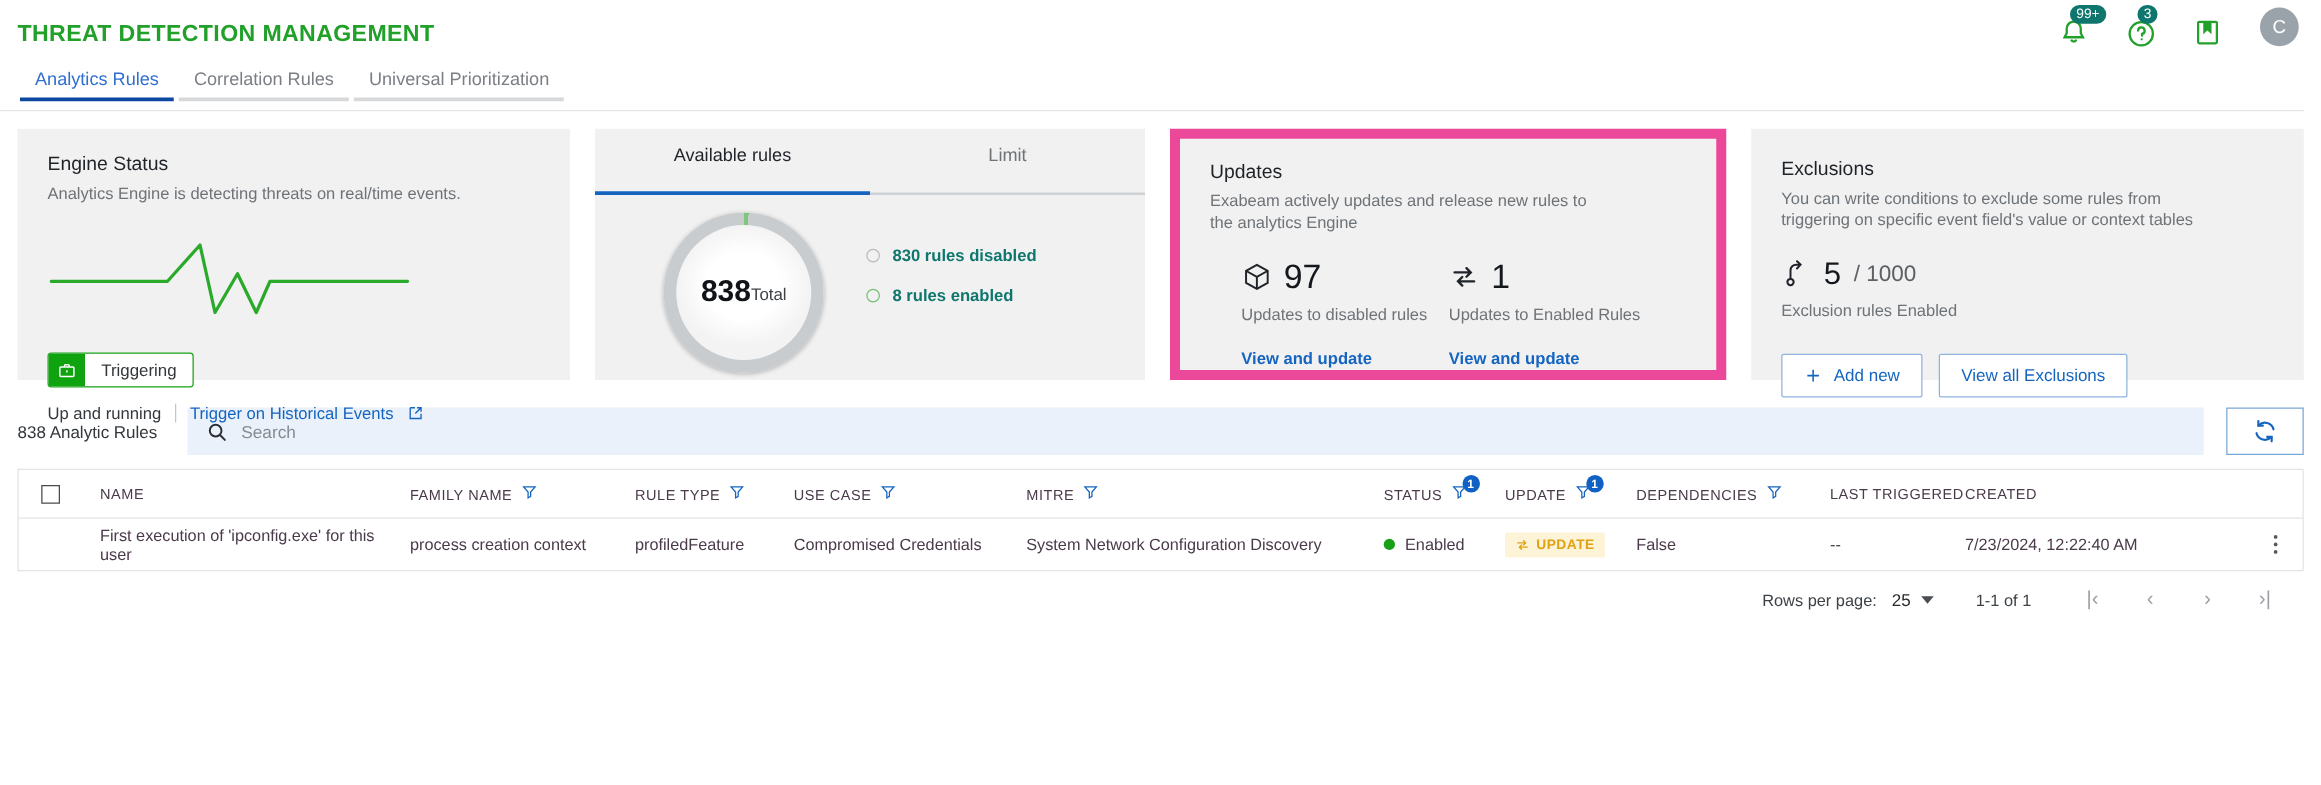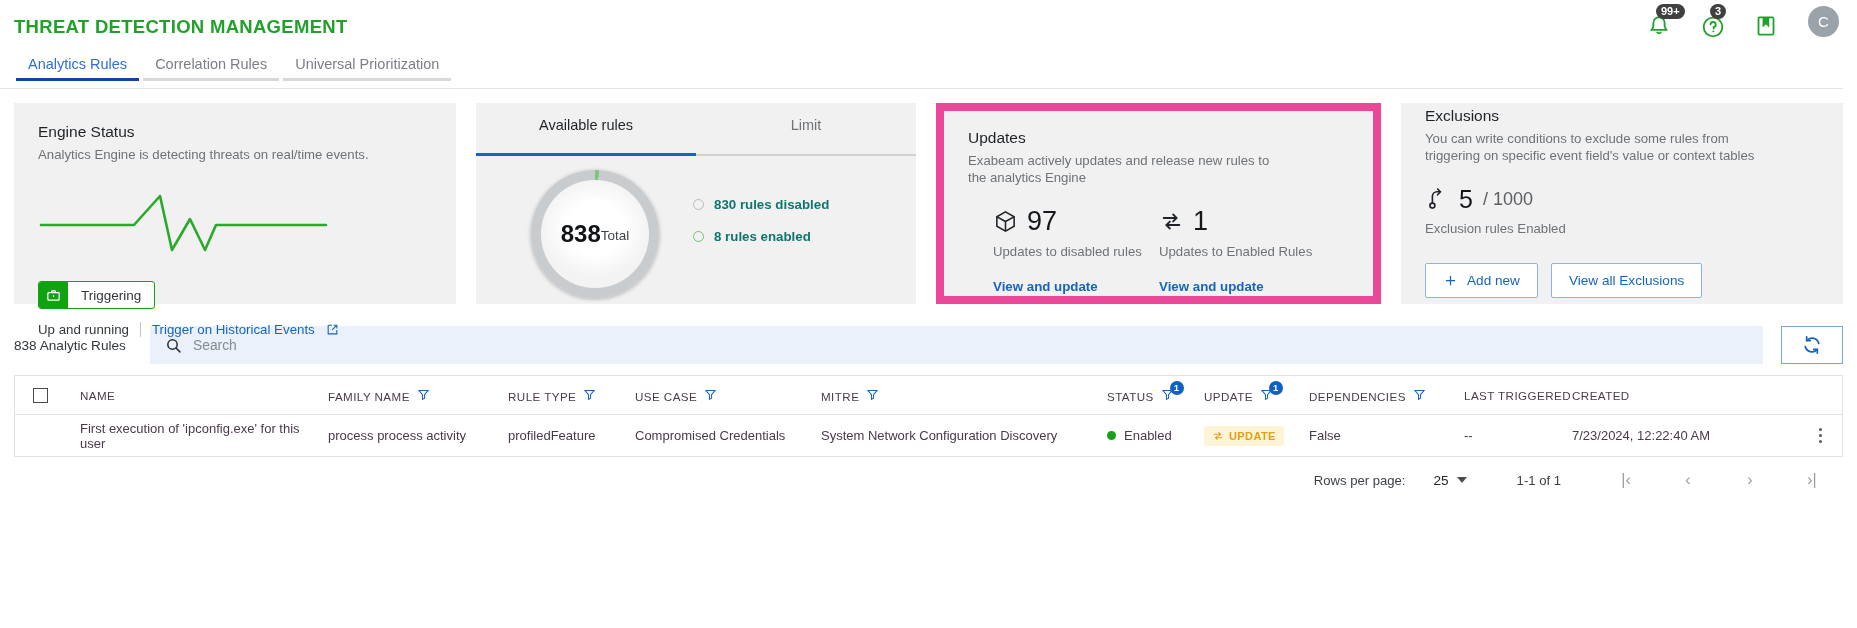--- a/index.html
+++ b/index.html
@@ -24,23 +24,23 @@
   }
   .topbar-icons {
     position: absolute;
     top: 6px; right: 18px;
     display: flex; align-items: center; gap: 26px;
   }
   .ticon { position: relative; width: 28px; height: 30px; cursor: pointer; }
   .badge {
     position: absolute;
     top: -3px; left: 10px;
-    background: #404040;
+    background: #0f766e;
     color: #fff;
-    font-size: 11px; font-weight: 700;
+    font-size: 11px; font-weight: 400;
     border-radius: 9px;
     padding: 1px 5px 2px;
     line-height: 12px;
     z-index: 3;
     min-width: 16px; text-align: center;
   }
   .avatar {
     width: 31px; height: 31px; border-radius: 50%;
     background: #9aa2aa; color: #fff;
     display: flex; align-items: center; justify-content: center;
@@ -83,21 +83,21 @@
     padding: 13px 14px 0;
   }
   .card {
     background: #f1f1f1;
     height: 201px;
     position: relative;
   }
   .card.engine { width: 442px; padding: 20px 24px; }
   .card.rules  { width: 440px; }
   .card.updates{ width: 445px; padding: 18px 24px; border: 8px solid #ec4899; }
-  .card.excl   { width: 442px; padding: 4px 24px; }
+  .card.excl   { width: 442px; padding: 24px 24px; }
 
   .card-h { font-size: 15.5px; color: #1f2328; margin-bottom: 5px; }
   .card-sub { font-size: 13.2px; color: #6e7378; line-height: 17px; }
 
   
   .spark { margin: 18px 0 0; }
   .trigger-btn {
     margin-top: 20px;
     display: inline-flex; align-items: stretch;
     border: 1px solid #18a118; border-radius: 3px;
@@ -233,21 +233,21 @@
     border-radius: 2px; cursor: pointer;
   }
   .kebab { position: absolute; right: 20px; cursor: pointer;
            display: flex; flex-direction: column; gap: 2.5px; }
   .kebab i { width: 3.5px; height: 3.5px; border-radius: 50%; background: #55595e;
              display: block; }
 
   
   .pager {
     display: flex; align-items: center; justify-content: flex-end;
-    gap: 16px; padding: 14px 22px 0 0; font-size: 13.1px; color: #3d4247;
+    gap: 0; padding: 14px 22px 0 0; font-size: 13.1px; color: #3d4247;
   }
   .pg-lbl { margin-right: 12px; }
   .pg-sel { display: flex; align-items: center; gap: 8px; cursor: pointer;
             margin-right: 34px; font-size: 13.6px; color: #24282c; }
   .pg-range { margin-right: 26px; }
   .pg-nav { width: 46px; text-align: center; color: #9b9fa3; font-size: 16px;
             cursor: pointer; user-select: none; }
   .caret { width: 0; height: 0; border-left: 5px solid transparent;
            border-right: 5px solid transparent; border-top: 6px solid #4a4e52; }
 </style>
@@ -493,21 +493,21 @@
       <span>LAST TRIGGERED</span>
     </div>
     <div class="th c-crt">
       <span>CREATED</span>
     </div>
   </div>
 
   <div class="tbody-row">
     <div class="c-chk"></div>
     <div class="td c-name">First execution of 'ipconfig.exe' for this user</div>
-    <div class="td c-fam">process process activity</div>
+    <div class="td c-fam">process creation context</div>
     <div class="td c-type">profiledFeature</div>
     <div class="td c-use">Compromised Credentials</div>
     <div class="td c-mit">System Network Configuration Discovery</div>
     <div class="td c-sta status-cell">
       <span class="dot-green"></span>
       <span>Enabled</span>
     </div>
     <div class="td c-upd">
       <span class="upd-badge">
         <svg width="12" height="12" viewBox="0 0 24 24" fill="none" stroke="#e0a213" stroke-width="2.2" stroke-linecap="round">

